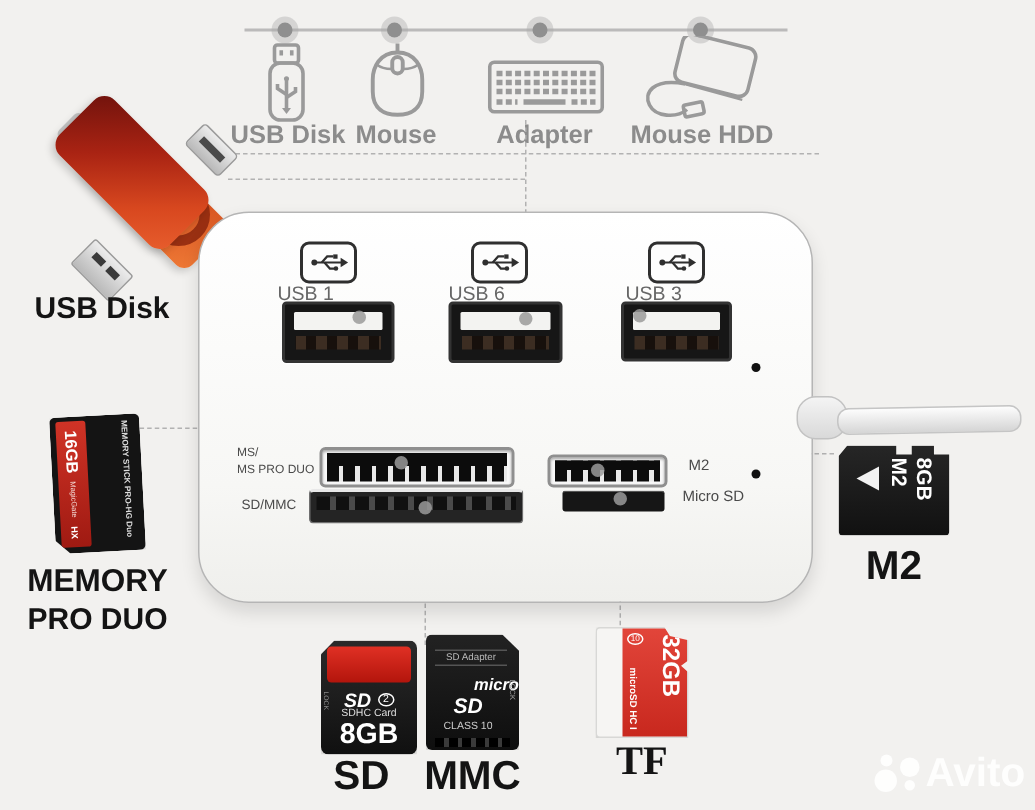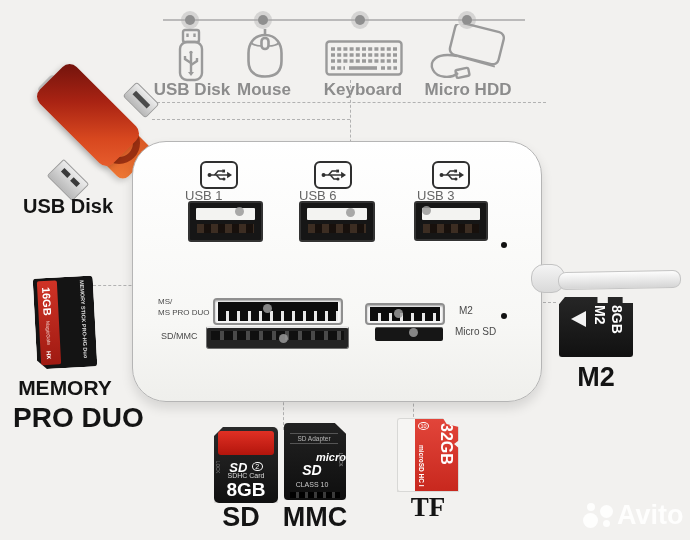--- a/index.html
+++ b/index.html
@@ -87,22 +87,22 @@
   <svg width="84" height="58" viewBox="0 0 84 58" fill="none" stroke="#9a9a9a" stroke-width="2.4">
     <rect x="29" y="3" width="50" height="33" rx="6" transform="rotate(14 54 19)"></rect>
     <line x1="34" y1="33" x2="72" y2="42" transform="rotate(2 54 38)" stroke-width="1.6"></line>
     <path d="M34 32 C12 28 6 38 10 46 C14 54 28 55 35 49"></path>
     <rect x="33" y="45" width="13" height="8" rx="1.5" transform="rotate(-12 39 49)"></rect>
   </svg>
 </div>
 
 <div class="abs toplabel" style="left:147px;top:80px;width:90px;">USB Disk</div>
 <div class="abs toplabel" style="left:226px;top:80px;width:76px;">Mouse</div>
-<div class="abs toplabel" style="left:320px;top:80px;width:86px;">Keyboard</div>
-<div class="abs toplabel" style="left:416px;top:80px;width:104px;">Micro HDD</div>
+<div class="abs toplabel" style="left:320px;top:80px;width:86px;">Adapter</div>
+<div class="abs toplabel" style="left:416px;top:80px;width:104px;">Mouse HDD</div>
 
 <div class="abs dash-h" style="left:152px;top:102px;width:394px;"></div>
 <div class="abs dash-h" style="left:152px;top:119px;width:198px;"></div>
 <div class="abs dash-v" style="left:350px;top:80px;height:132px;"></div>
 <div class="abs dash-h" style="left:237px;top:157px;width:191px;"></div>
 <div class="abs dash-v" style="left:238px;top:157px;height:53px;"></div>
 <div class="abs dash-v" style="left:427px;top:157px;height:52px;"></div>
 <div class="abs dash-h" style="left:88px;top:285px;width:180px;"></div>
 <div class="abs dash-v" style="left:267px;top:285px;height:24px;"></div>
 <div class="abs dash-h" style="left:398px;top:302px;width:158px;"></div>
@@ -214,21 +214,21 @@
 <div class="abs" style="left:0px;top:268px;width:130px;height:170px;">
   <div class="abs shadowed" style="left:35px;top:9px;width:60px;height:91px;background:#141414;border-radius:4px;transform:rotate(-3deg);clip-path:polygon(0 0,100% 0,100% 100%,16% 100%,0 90%);">
     <div class="abs" style="left:4px;top:3px;width:20px;height:84px;border-radius:2px;background:linear-gradient(180deg,#d03326,#9f1a12);">
       <div class="vrl" style="position:absolute;left:3px;top:6px;color:#fff;font-size:11px;font-weight:bold;">16GB</div>
       <div class="vrl" style="position:absolute;left:6px;top:40px;color:#f3d9d4;font-size:5px;">MagicGate</div>
       <div class="vrl" style="position:absolute;left:5px;top:70px;color:#fff;font-size:6px;font-weight:bold;">HX</div>
     </div>
     <div class="vrl" style="position:absolute;right:8px;top:4px;color:#ddd;font-size:5.5px;font-weight:bold;height:84px;">MEMORY STICK PRO-HG Duo</div>
   </div>
   <div class="abs caption" style="left:13px;top:108px;width:104px;font-size:21px;">MEMORY</div>
-  <div class="abs caption" style="left:13px;top:134px;width:104px;font-size:28px;">PRO DUO</div>
+  <div class="abs caption" style="left:13px;top:134px;width:104px;font-size:20px;">PRO DUO</div>
 </div>
 
 <div class="abs shadowed" style="left:559px;top:297px;width:74px;height:60px;background:linear-gradient(180deg,#262626,#111);border-radius:3px;clip-path:polygon(0% 12%,8% 0%,52% 0%,52% 10%,66% 10%,66% 0%,86% 0%,86% 10%,100% 10%,100% 100%,0% 100%);">
   <div class="abs" style="left:12px;top:14px;width:0;height:0;border-top:8px solid transparent;border-bottom:8px solid transparent;border-right:15px solid #f2f2f2;"></div>
   <div class="vrl" style="position:absolute;left:32px;top:8px;height:48px;color:#fff;font-weight:bold;line-height:1.05;">
     <span style="font-size:14px;">8GB</span>
     <span style="font-size:14px;">M2</span>
   </div>
 </div>
 <div class="abs caption" style="left:561px;top:362px;width:70px;font-size:27px;">M2</div>

